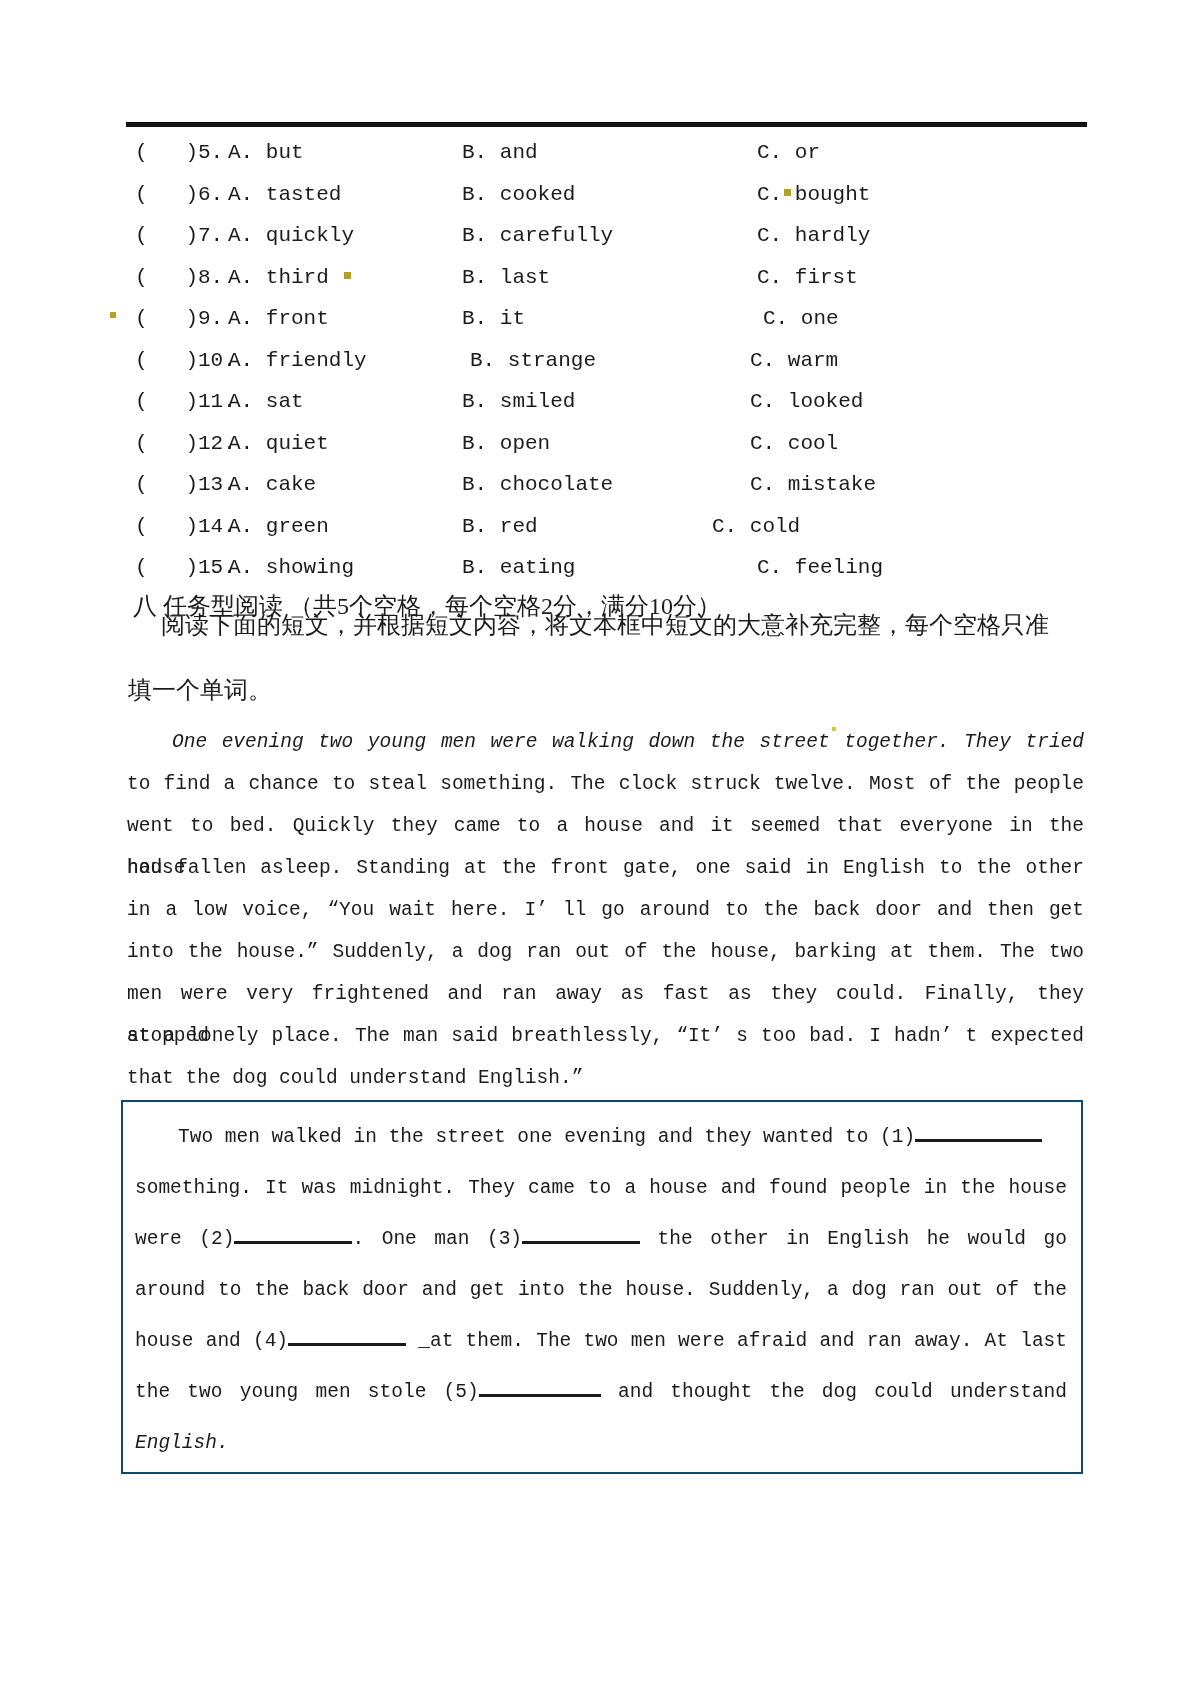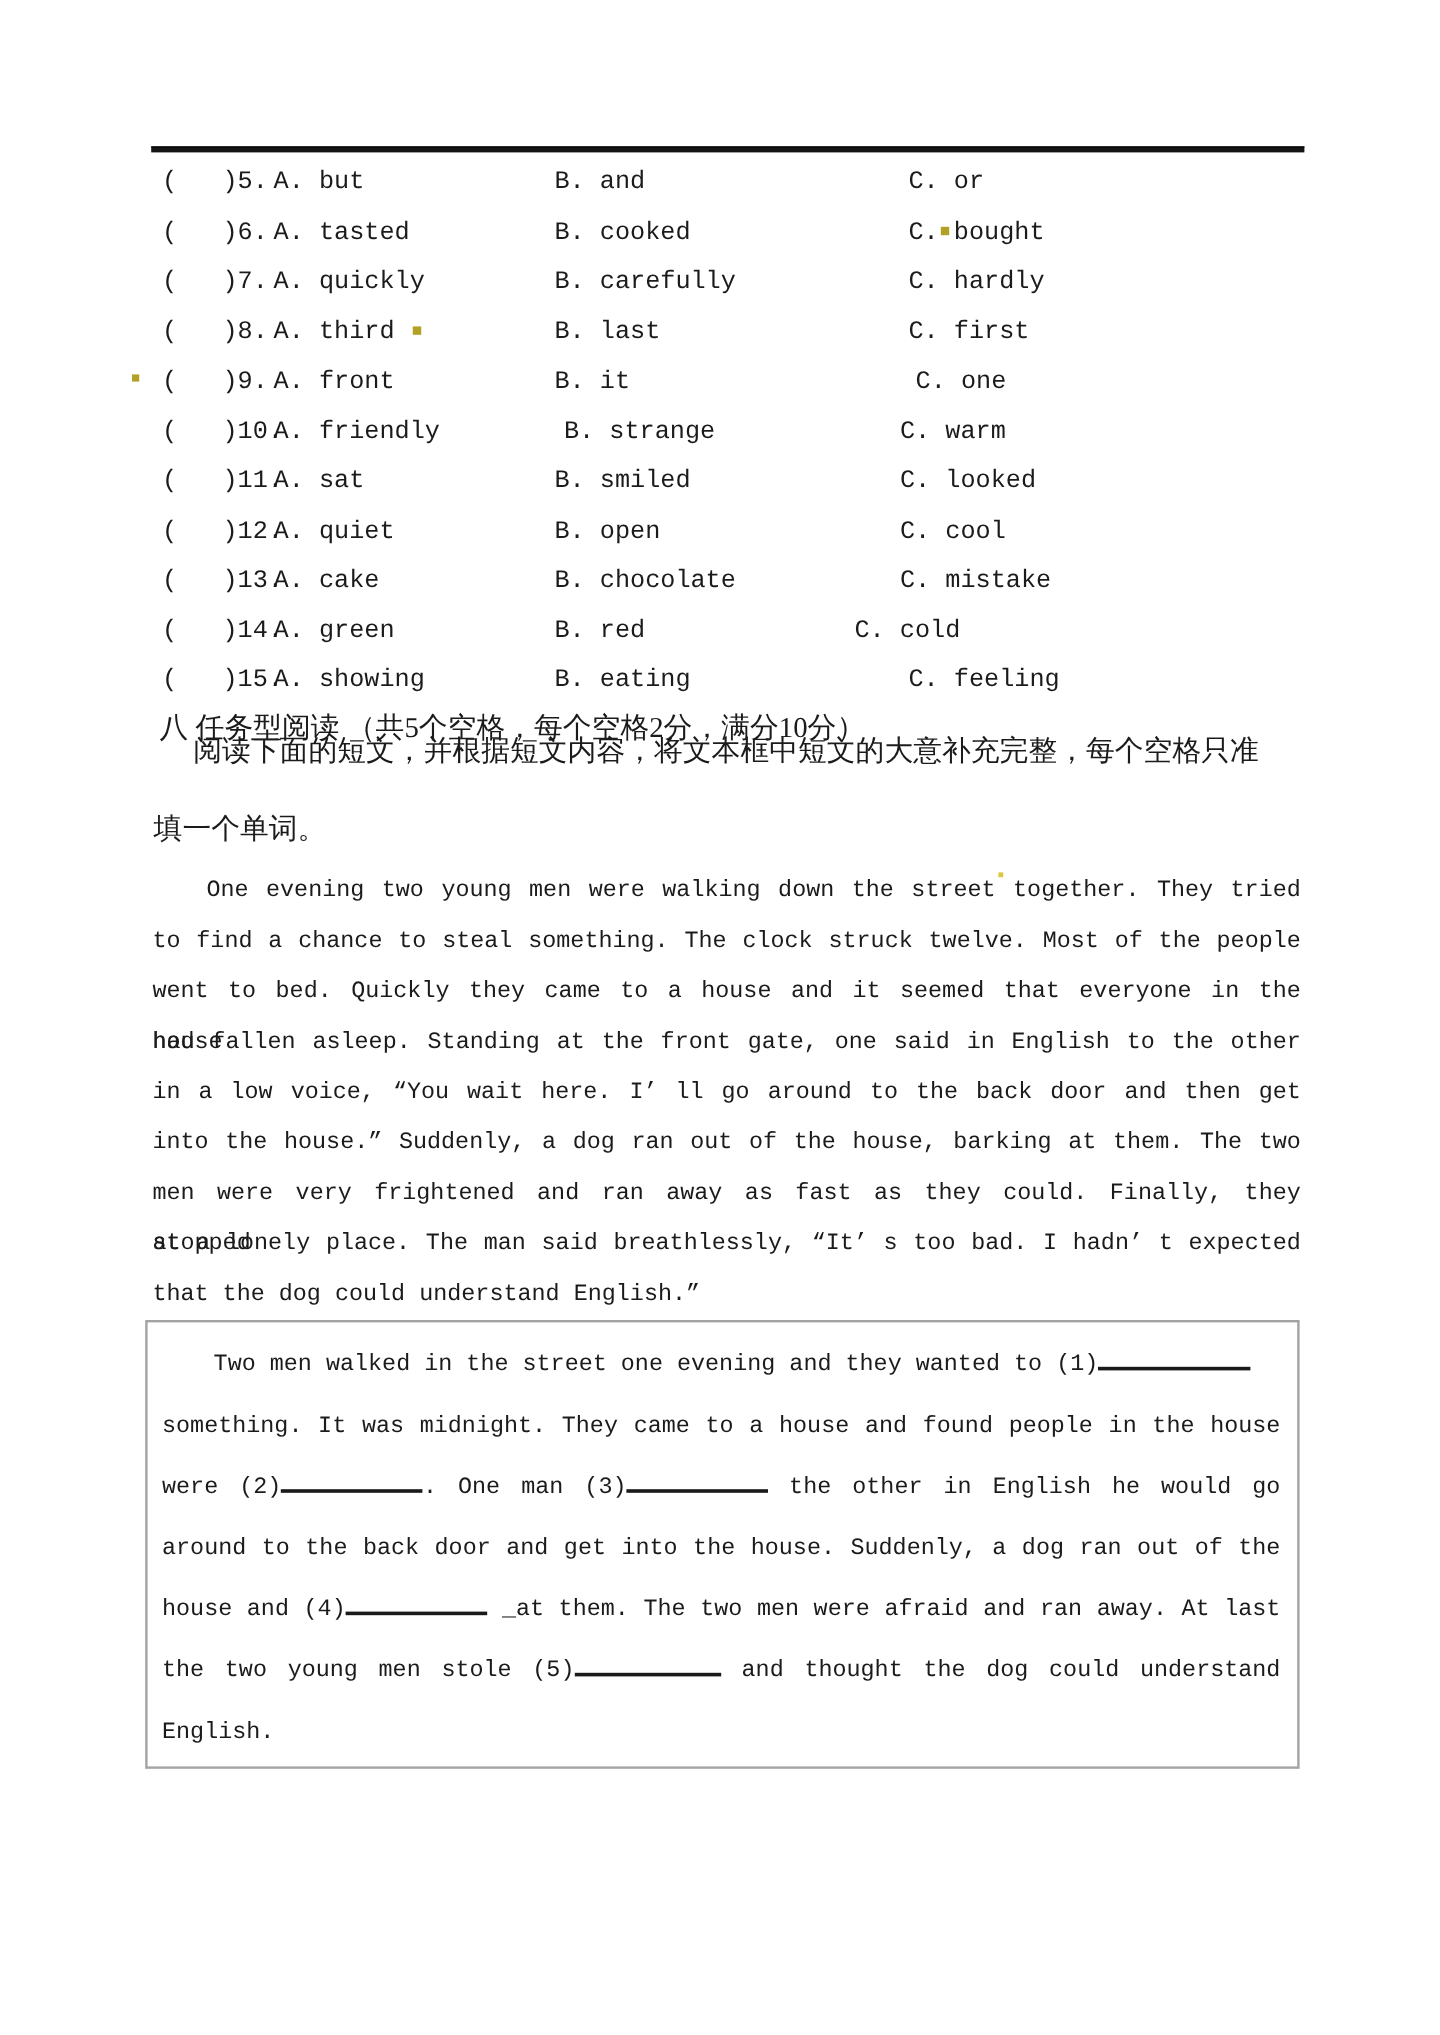--- a/index.html
+++ b/index.html
@@ -44,38 +44,38 @@
   .instr-1 { left:161px; top:609px; font-size:24px; }
   .instr-2 { left:128px; top:674px; font-size:24px; }
 
   
   #passage { position:absolute; left:127px; top:721px; width:957px; }
   .p-line {
     font-size:19.5px; line-height:42px; height:42px;
     text-align:justify; text-align-last:justify;
     white-space:normal;
   }
-  .p-line:first-child { text-indent:45px; }
+  .p-line:first-child { text-indent:45px;font-style:italic; }
   .p-line:last-child  { text-align-last:left; }
 
   
   #summary-box {
     position:absolute; left:121px; top:1100px;
     width:962px; height:374px;
-    border:2px solid #a3a3a3;
+    border:2px solid #0c4a6e;
     box-sizing:border-box;
     padding:10px 14px 0 12px;
   }
   .box-line {
     font-size:19.5px; line-height:51px; height:51px;
     text-align:justify; text-align-last:justify;
     white-space:normal;
   }
   .box-line:first-child { text-align-last:left; text-indent:43px; }
-  .box-line:last-child  { text-align-last:left; }
+  .box-line:last-child  { text-align-last:left;font-style:italic; }
   .blank {
     display:inline-block;
     width:118px; height:14px;
     border-bottom:3px solid #1a1a1a;
     vertical-align:baseline;
   }
   .blank-1 { width:127px; }
   .blank-5 { width:122px; }
 
   

